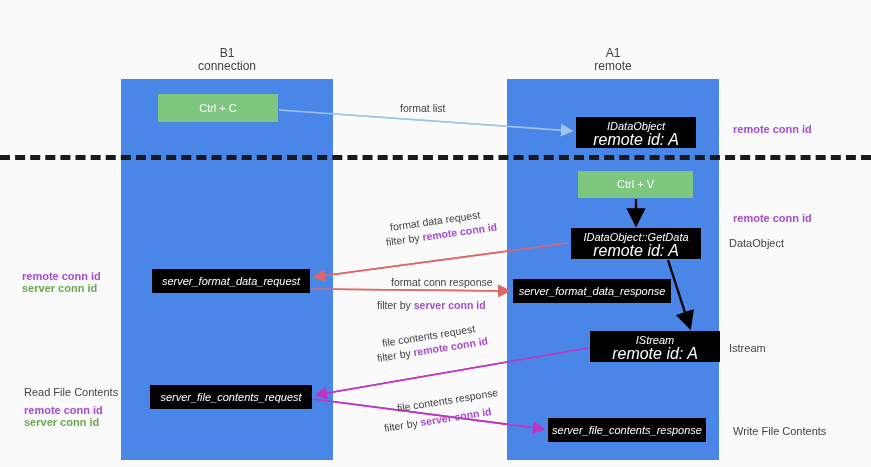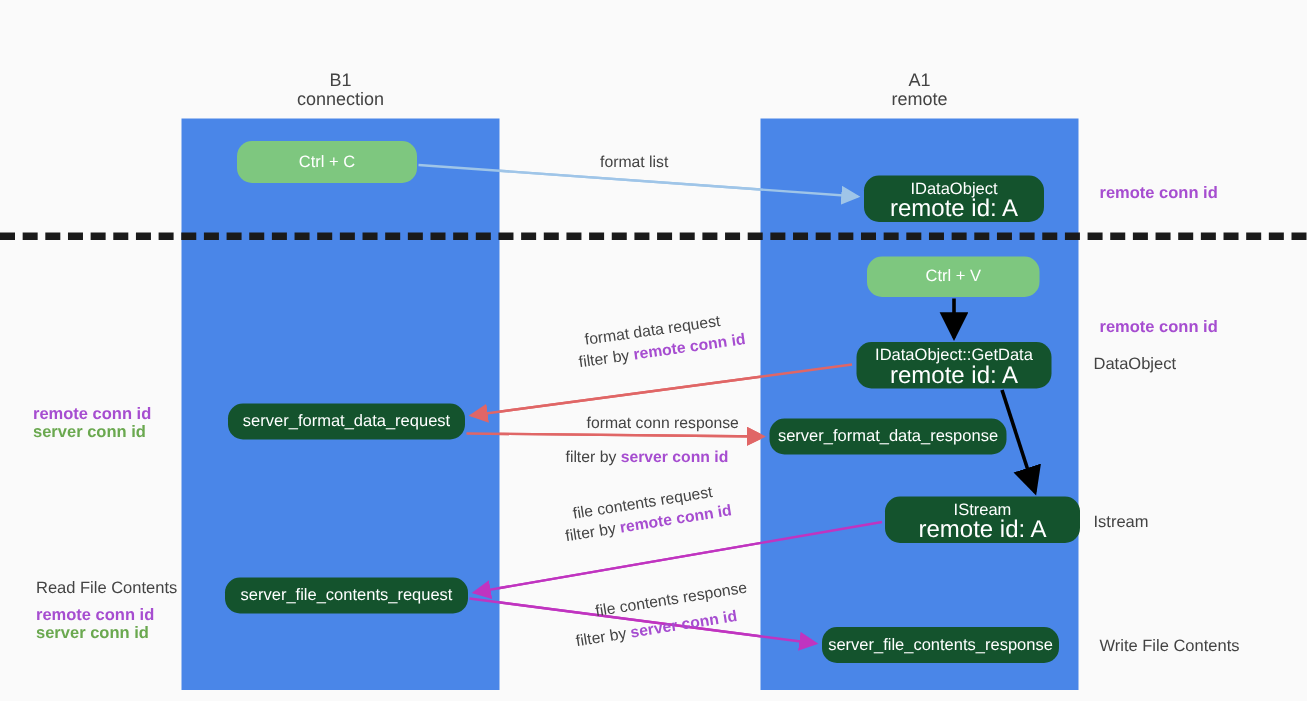--- a/index.html
+++ b/index.html
@@ -31,24 +31,24 @@
     position:absolute;text-align:center;font-size:12px;color:#434343;
     line-height:13px;z-index:4;
   }
   #head-b1{left:121px;top:47px;width:212px;}
   #head-a1{left:507px;top:47px;width:212px;}
 
   
   .node{
     position:absolute;z-index:4;display:flex;flex-direction:column;
     align-items:center;justify-content:center;text-align:center;
-    color:#ffffff;font-size:11px;line-height:13px;box-sizing:border-box;border-radius:10px;
+    color:#ffffff;font-size:11px;line-height:13px;box-sizing:border-box;
   }
   .node.green{background:#7ec77f;}
-  .node.orange{background:#14532d;}
+  .node.orange{background:#000000;font-style:italic;}
   .node .l2{font-size:16px;}
 
   #n-ctrlc{left:158px;top:94px;width:120px;height:28px;}
   #n-ctrlv{left:578px;top:171px;width:115px;height:27px;}
   #n-idataobject{left:576px;top:117px;width:120px;height:31px;}
   #n-getdata{left:571px;top:228px;width:130px;height:31px;}
   #n-istream{left:590px;top:331px;width:130px;height:31px;}
   #n-sfdreq{left:152px;top:269px;width:158px;height:24px;}
   #n-sfdresp{left:513px;top:279px;width:158px;height:24px;}
   #n-sfcreq{left:150px;top:385px;width:162px;height:24px;}

